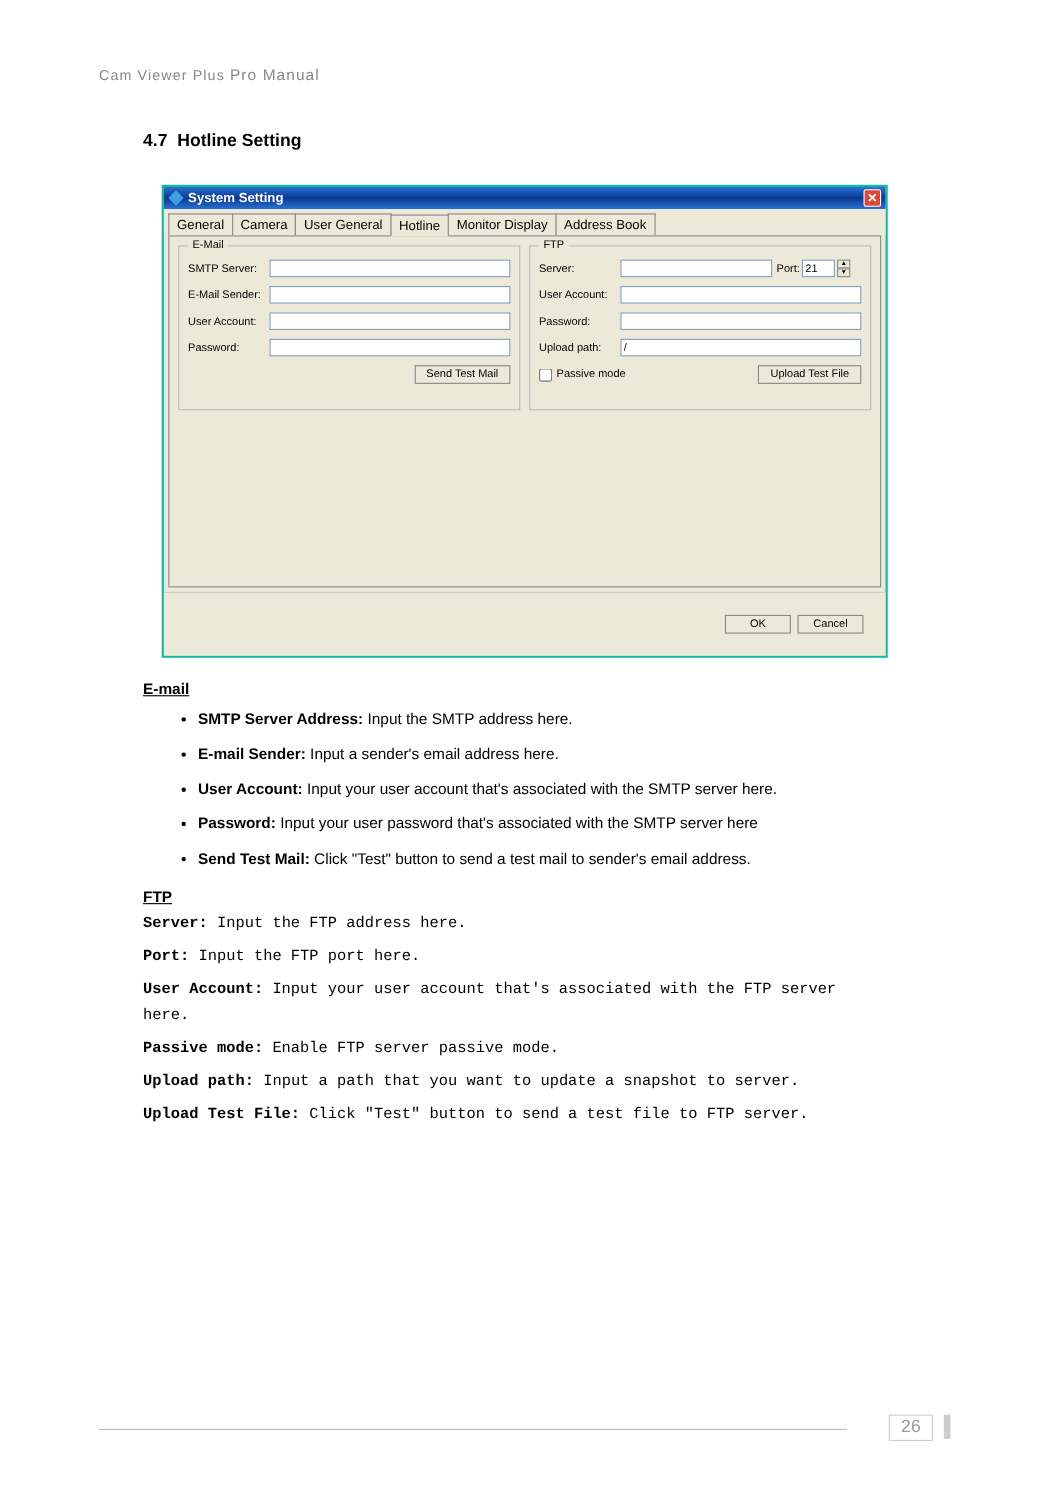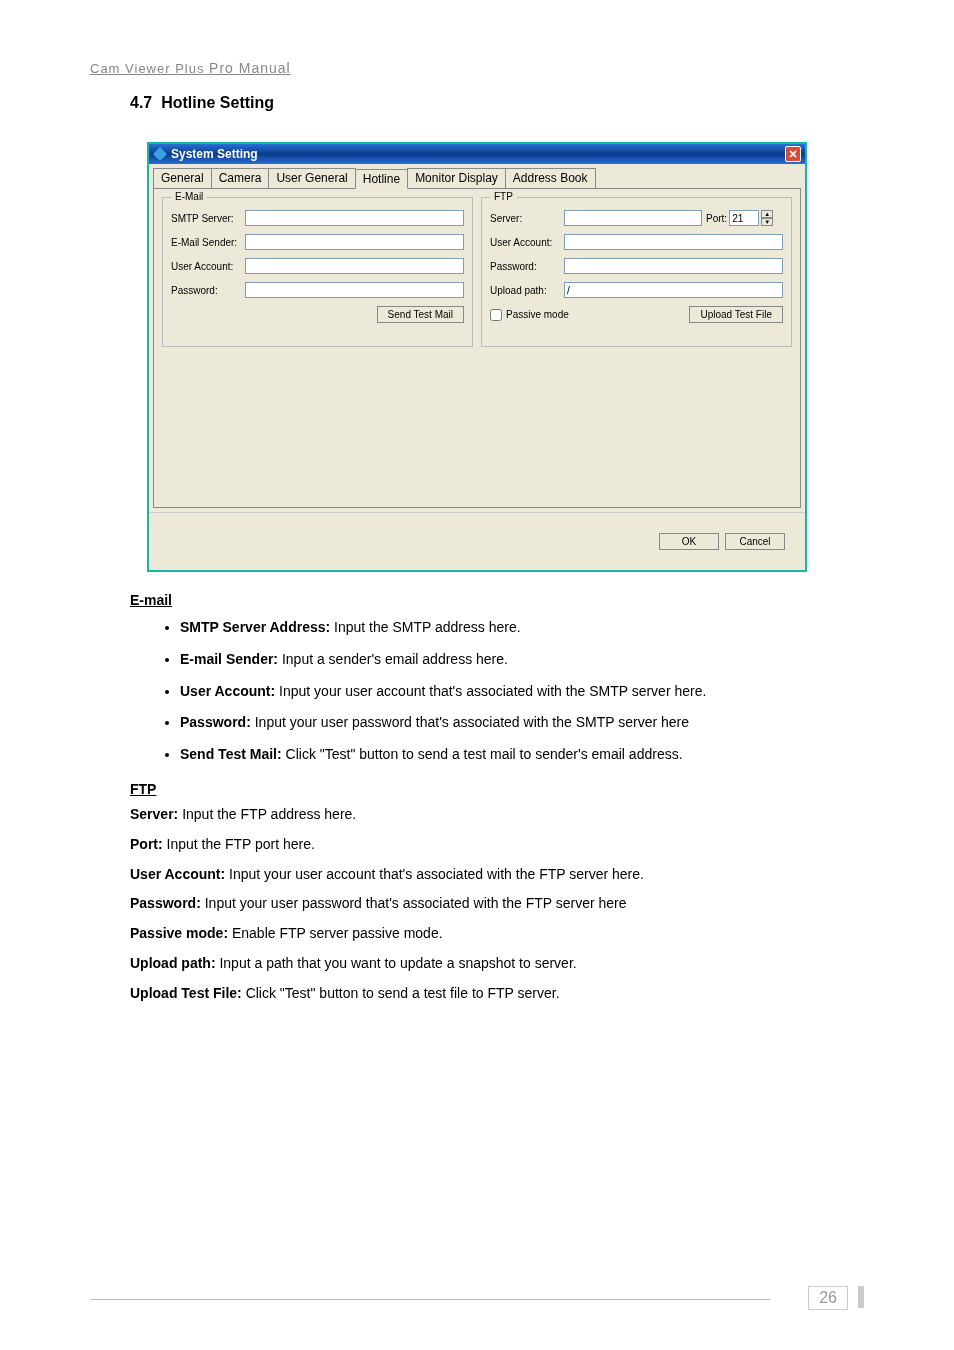--- a/index.html
+++ b/index.html
@@ -13,22 +13,21 @@
   }
   .page {
     padding: 60px 90px 40px 90px;
     position: relative;
     min-height: 1350px;
   }
   .header-line {
     font-size: 13px;
     color: #888;
     letter-spacing: 1px;
-    margin-bottom: 18px;
-    text-decoration: underline;
+    margin-bottom: 44px;
   }
   .header-line .bold { color: #888; font-size: 14px; }
   .section-title {
     font-size: 16px;
     font-weight: bold;
     margin: 0 0 30px 40px;
     color: #000;
   }
 
   
@@ -146,21 +145,21 @@
     border-top: 1px solid #ccc;
     background: #ece9d8;
   }
   .dialog-footer .winbtn { min-width: 60px; }
 
   
   .subhead { font-weight:bold; text-decoration:underline; margin:14px 0 6px 40px; font-size:14px;}
   ul.desc { margin: 0 60px 0 90px; list-style: disc; }
   ul.desc li { margin: 8px 0; line-height: 1.7; }
   .plist { margin: 0 60px 0 40px; }
-  .plist p { margin: 6px 0; line-height: 1.7; }
+  .plist p { margin: 6px 0; line-height: 1.7; font-family: Liberation Mono, monospace; }
   .b { font-weight: bold; }
 
   .footer {
     position: absolute;
     bottom: 40px; right: 90px;
     display:flex; align-items:flex-start; gap:10px;
   }
   .footer-line { width: 680px; height:1px; background:#bbb; position:absolute; bottom:50px; left:90px;}
   .pg-box { border:1px solid #ccc; padding:2px 10px; color:#999; font-size:16px;}
   .pg-bar { width:6px; height:22px; background:#ccc;}
@@ -271,21 +270,20 @@
       <li><span class="b">User Account:</span><span> Input your user account that's associated with the SMTP server here.</span></li>
       <li><span class="b">Password:</span><span> Input your user password that's associated with the SMTP server here</span></li>
       <li><span class="b">Send Test Mail:</span><span> Click "Test" button to send a test mail to sender's email address.</span></li>
     </ul>
 
   <div class="subhead">FTP</div>
   <div class="plist" id="ftp-list">
       <p><span class="b">Server:</span><span> Input the FTP address here.</span></p>
       <p><span class="b">Port:</span><span> Input the FTP port here.</span></p>
       <p><span class="b">User Account:</span><span> Input your user account that's associated with the FTP server here.</span></p>
-      <p><span class="b">Password:</span><span> Input your user password that's associated with the FTP server here</span></p>
       <p><span class="b">Passive mode:</span><span> Enable FTP server passive mode.</span></p>
       <p><span class="b">Upload path:</span><span> Input a path that you want to update a snapshot to server.</span></p>
       <p><span class="b">Upload Test File:</span><span> Click "Test" button to send a test file to FTP server.</span></p>
     </div>
 
   <div class="footer-line"></div>
   <div class="footer">
     <div class="pg-box">26</div>
     <div class="pg-bar"></div>
   </div>

